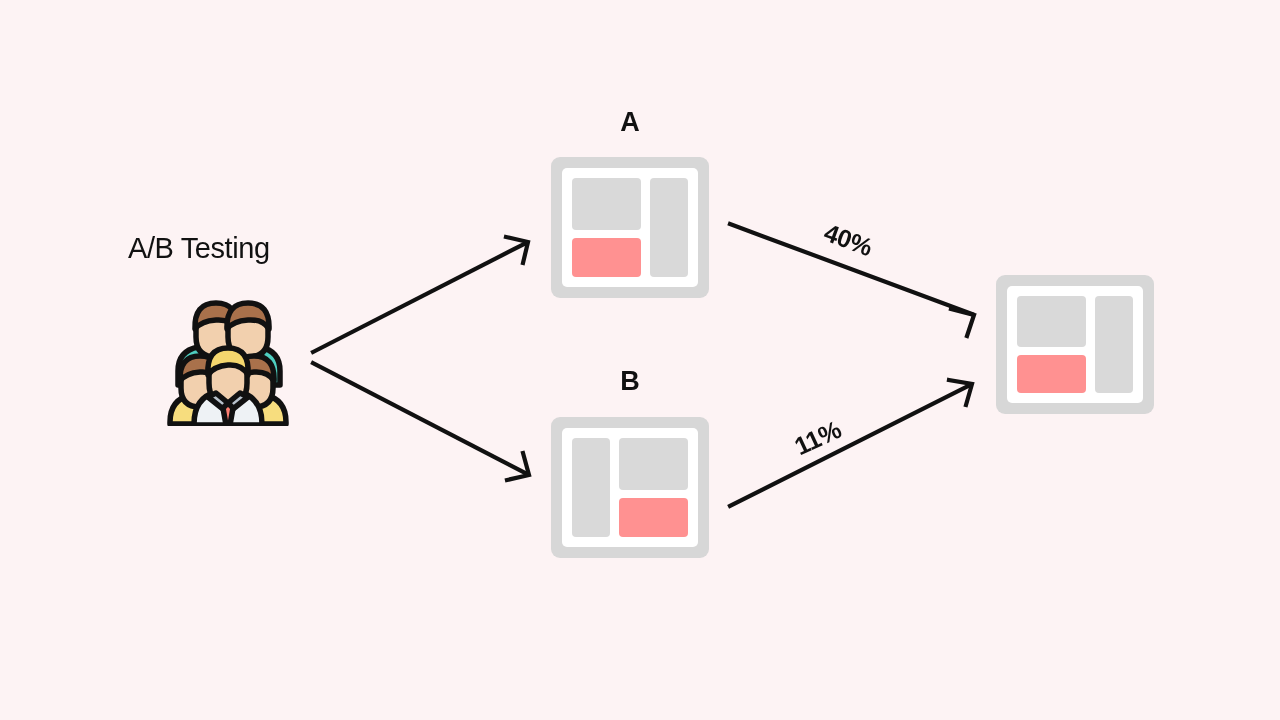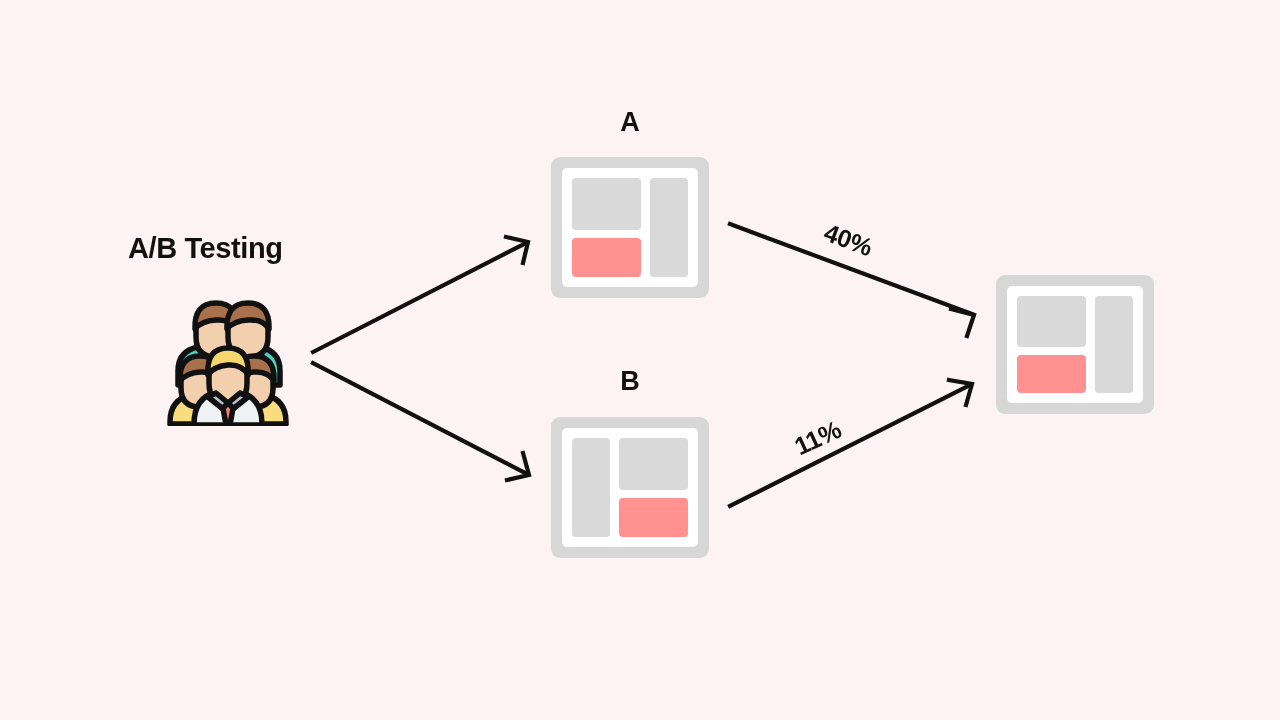--- a/index.html
+++ b/index.html
@@ -19,21 +19,21 @@
     height: 720px;
     background: #fdf3f4;
   }
 
   
   .title {
     position: absolute;
     left: 128px;
     top: 232px;
     font-size: 29px;
-    font-weight: bold;
+    font-weight: normal;
     color: #111111;
     letter-spacing: -0.4px;
     white-space: nowrap;
   }
 
   
   .variant-letter {
     position: absolute;
     font-size: 27px;
     font-weight: bold;

